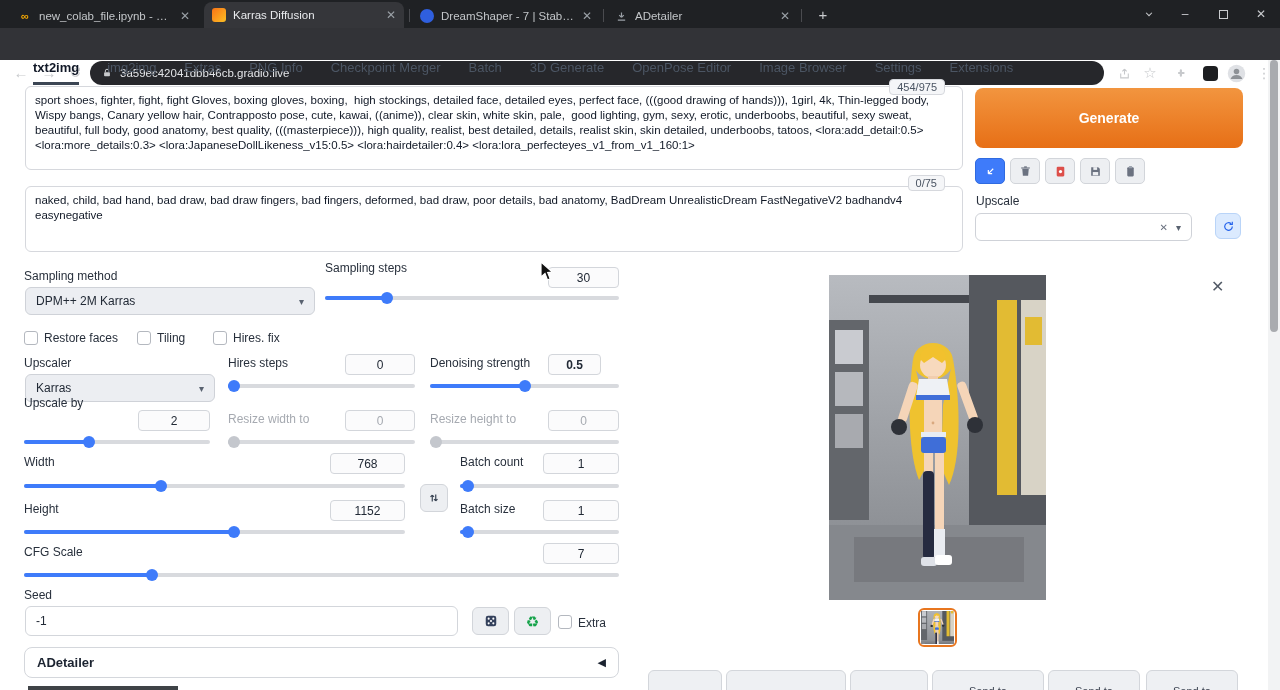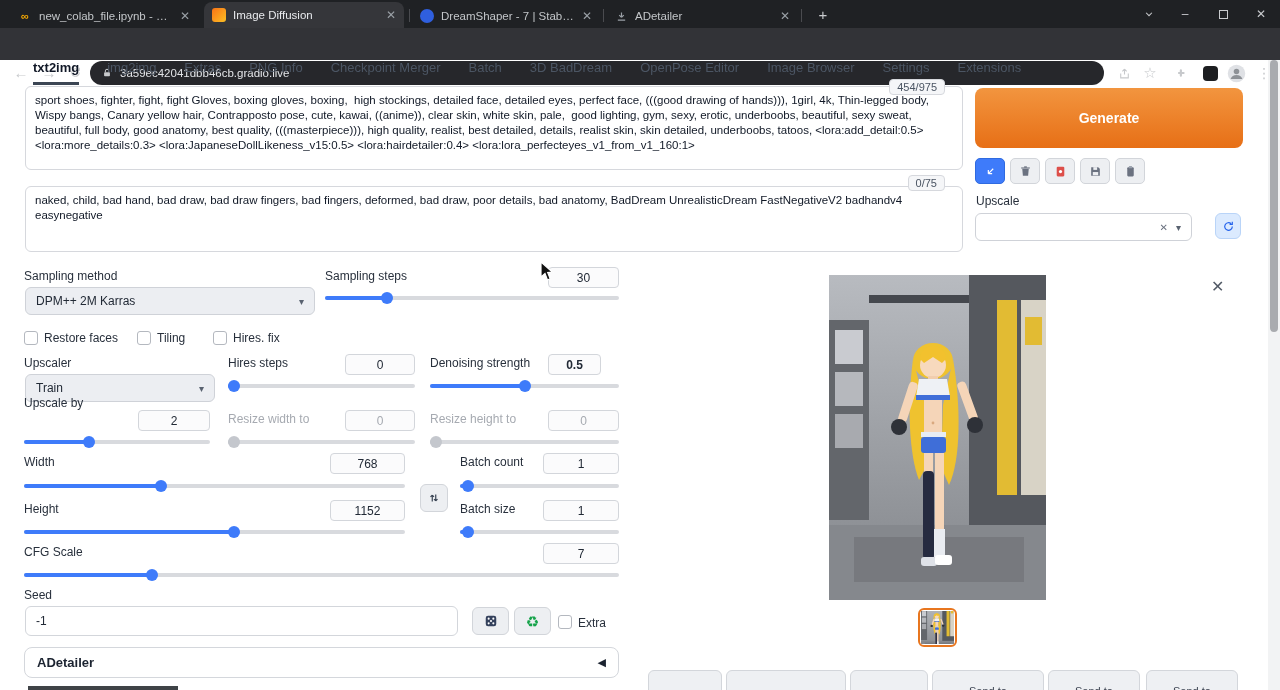--- a/index.html
+++ b/index.html
@@ -115,21 +115,21 @@
 </svg>
 
 <div class="tabstrip">
   <div class="tab" style="left:10px;width:188px">
     <span class="fav" style="color:#f9ab00;font-weight:bold">∞</span>
     <span class="ttl">new_colab_file.ipynb - Colaborat</span>
     <span class="tabx">✕</span>
   </div>
   <div class="tab active" style="left:204px;width:200px">
     <span class="fav" style="background:linear-gradient(135deg,#f97316,#fbbf24)"></span>
-    <span class="ttl">Image Diffusion</span>
+    <span class="ttl">Karras Diffusion</span>
     <span class="tabx">✕</span>
   </div>
   <div class="tab" style="left:412px;width:188px">
     <span class="fav" style="background:#2f5fde;border-radius:50%"></span>
     <span class="ttl">DreamShaper - 7 | Stable Diffusi</span>
     <span class="tabx">✕</span>
   </div>
   <div class="tab" style="left:606px;width:192px">
     <span class="fav">
       <svg width="11" height="11" viewBox="0 0 24 24">
@@ -196,21 +196,21 @@
   <div class="tbicon" style="left:1252px;font-size:14px">⋮</div>
 </div>
 
 <div class="abs" style="left:33px;top:60px;display:flex;gap:28px">
   <span class="navitem active">txt2img</span>
   <span class="navitem">img2img</span>
   <span class="navitem">Extras</span>
   <span class="navitem">PNG Info</span>
   <span class="navitem">Checkpoint Merger</span>
   <span class="navitem">Batch</span>
-  <span class="navitem">3D BadDream</span>
+  <span class="navitem">3D Generate</span>
   <span class="navitem">OpenPose Editor</span>
   <span class="navitem">Image Browser</span>
   <span class="navitem">Settings</span>
   <span class="navitem">Extensions</span>
 </div>
 
 <span class="tok" style="right:335px;top:79px">454/975</span>
 <textarea class="ta" style="left: 25px; top: 86px; width: 938px; height: 84px;">sport shoes, fighter, fight, fight Gloves, boxing gloves, boxing,  high stockings, detailed face, detailed eyes, perfect face, (((good drawing of hands))), 1girl, 4k, Thin-legged body, Wispy bangs, Canary yellow hair, Contrapposto pose, cute, kawai, ((anime)), clear skin, white skin, pale,  good lighting, gym, sexy, erotic, underboobs, beautiful, sexy sweat,  beautiful, full body, good anatomy, best quality, (((masterpiece))), high quality, realist, best detailed, details, realist skin, skin detailed, underboobs, tatoos, &lt;lora:add_detail:0.5&gt; &lt;lora:more_details:0.3&gt; &lt;lora:JapaneseDollLikeness_v15:0.5&gt; &lt;lora:hairdetailer:0.4&gt; &lt;lora:lora_perfecteyes_v1_from_v1_160:1&gt;</textarea>
 
 <span class="tok" style="right:335px;top:175px">0/75</span>
@@ -259,41 +259,41 @@
   </span>
 </div>
 <div class="sqbtn" style="left:1215px;top:213px;width:26px;height:26px;background:#dbeafe;border-color:#b9d4f8">
   <svg width="13" height="13" viewBox="0 0 24 24">
       <path d="M19 12a7 7 0 1 1-2.2-5.1" stroke="#2563eb" stroke-width="2.2" fill="none"></path>
       <path d="M19 3v5h-5" stroke="#2563eb" stroke-width="2.2" fill="none"></path>
     </svg>
 </div>
 
 <span class="lbl" style="left:24px;top:269px">Sampling method</span>
-<span class="lbl" style="left:325px;top:269px">Sampling steps</span>
+<span class="lbl" style="left:325px;top:261px">Sampling steps</span>
 <input class="num" style="left: 548px; top: 267px; width: 71px;" value="30">
 <div class="dd" style="left:25px;top:287px;width:290px">
   <span>DPM++ 2M Karras</span>
   <span class="caret">▾</span>
 </div>
 <div class="slider" style="left:325px;top:292px;width:294px">
   <div class="sl-fill" style="width:21%"></div>
     <div class="sl-thumb" style="left:21%"></div>
 </div>
 
 <span class="cb" style="left:24px;top:331px"></span>
 <span class="lbl" style="left:44px;top:331px">Restore faces</span>
 <span class="cb" style="left:137px;top:331px"></span>
 <span class="lbl" style="left:157px;top:331px">Tiling</span>
 <span class="cb" style="left:213px;top:331px"></span>
 <span class="lbl" style="left:233px;top:331px">Hires. fix</span>
 
 <span class="lbl" style="left:24px;top:356px">Upscaler</span>
 <div class="dd" style="left:25px;top:374px;width:190px">
-  <span>Train</span>
+  <span>Karras</span>
   <span class="caret">▾</span>
 </div>
 
 <span class="lbl" style="left:228px;top:356px">Hires steps</span>
 <input class="num" style="left: 345px; top: 354px; width: 70px;" value="0">
 <div class="slider" style="left:228px;top:380px;width:187px">
   <div class="sl-fill" style="width:3%"></div>
     <div class="sl-thumb" style="left:3%"></div>
 </div>
 

